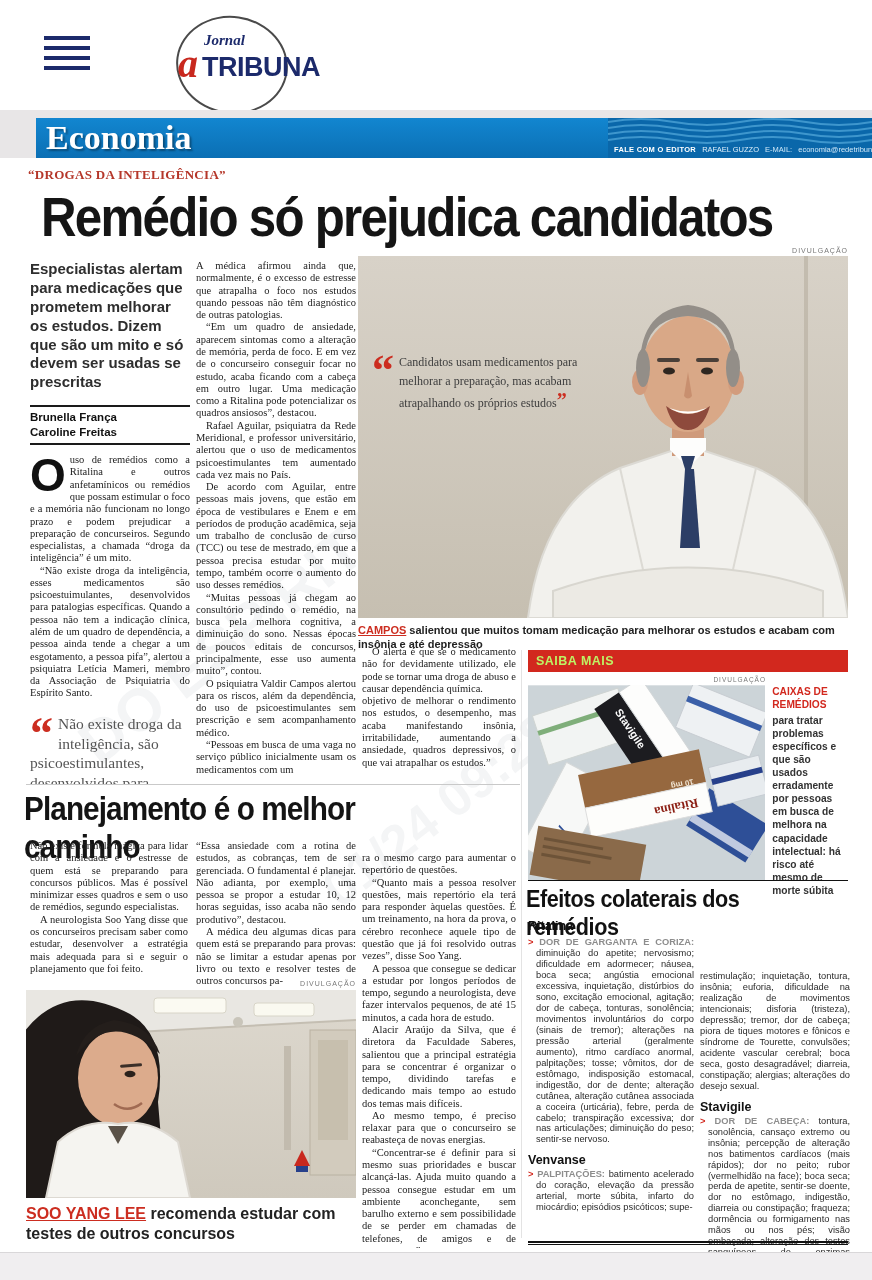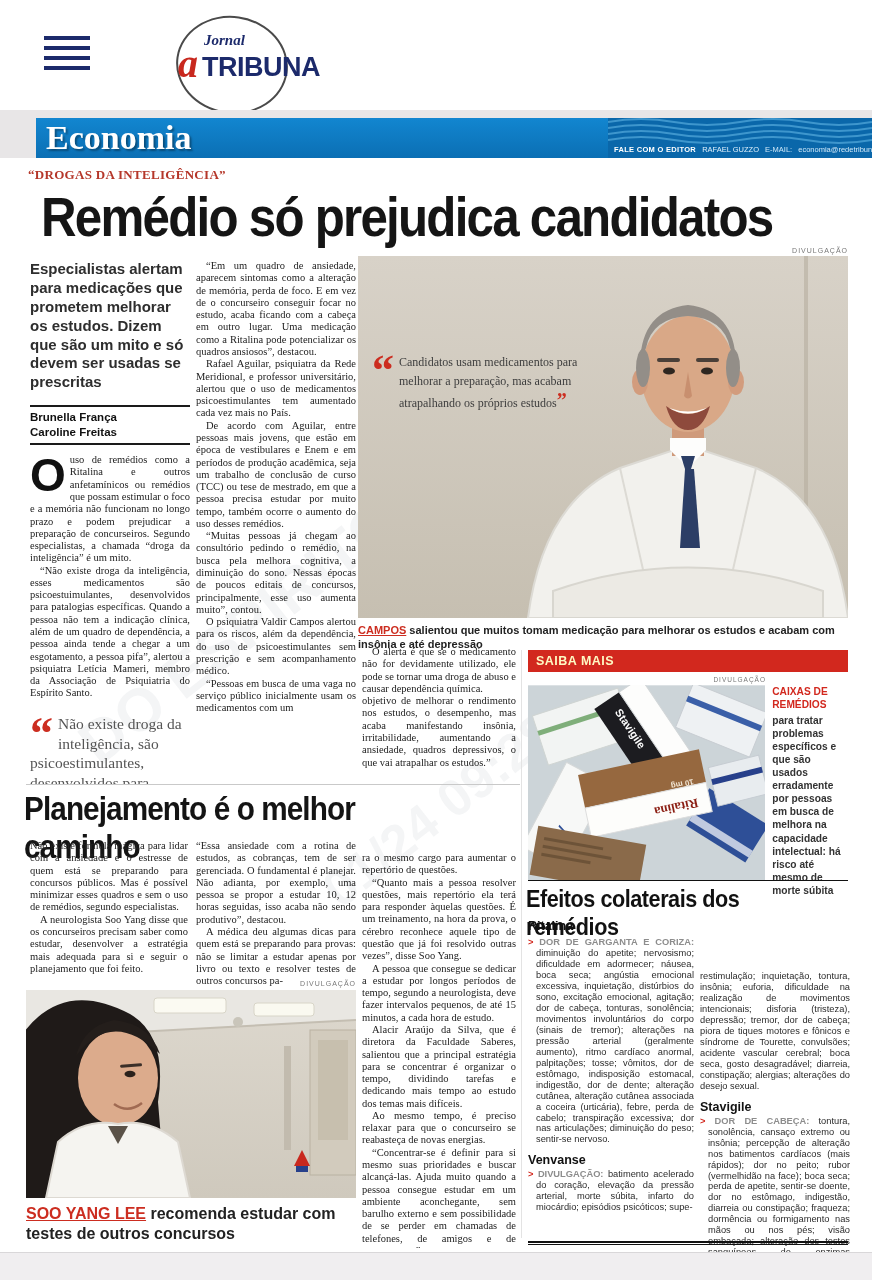--- a/index.html
+++ b/index.html
@@ -47,21 +47,21 @@
 
   .credit { font-family:"Liberation Sans", sans-serif; font-size:7px; color:#777; letter-spacing:1px; text-align:right; }
   .caption { font:bold 11px/1.25 "Liberation Sans", sans-serif; color:#222; }
   .cap-lead { color:#cc2d20;text-decoration:underline; }
 
   .photoquote { }
   .photoquote .pq-open { font-size:44px; }
   .photoquote .pq-text { font-size:12px; line-height:1.3; color:#3d3d3d; }
 
   .saiba-bar { height:22px; background:#d2281e; }
-  .saiba-title { font:bold 12.5px/22px "Liberation Sans", sans-serif; color:#fef9c3; padding-left:8px; letter-spacing:.5px; }
+  .saiba-title { font:bold 12.5px/22px "Liberation Sans", sans-serif; color:#bef264; padding-left:8px; letter-spacing:.5px; }
   .saiba-credit { width:238px; text-align:right; font-family:"Liberation Sans", sans-serif;
                   font-size:6.5px; color:#777; letter-spacing:1px; margin:4px 0 2px; }
   .saiba-row { display:flex; }
   .saiba-side { width:76px; margin-left:7px; font:bold 10.2px/1.28 "Liberation Sans", sans-serif; color:#333; }
   .saiba-side .red { color:#d2281e; display:block; margin-bottom:3px; }
 
   .fx-name { font:bold 12.5px "Liberation Sans", sans-serif; color:#111; }
   .fxcol { overflow:hidden; font:9.3px/1.18 "Liberation Sans", sans-serif; color:#2b2b2b; text-align:justify; }
   .fx { padding-left:8px; text-indent:-8px; margin-bottom:2px; }
   .fx-b { color:#d2281e; font-weight:bold; }
@@ -129,20 +129,21 @@
     </div>
     <p class="bp first"><span class="dropcap">O</span><span>uso de remédios como a Ritalina e outros anfetamínicos ou remédios que possam estimular o foco e a memória não funcionam no longo prazo e podem prejudicar a preparação de concurseiros. Segundo especialistas, a chamada “droga da inteligência” é um mito.</span></p>
     <p class="bp">“Não existe droga da inteligência, esses medicamentos são psicoestuimulantes, desenvolvidos para patalogias específicas. Quando a pessoa não tem a indicação clínica, além de um quadro de dependência, a pessoa ainda tende a chegar a um esgotamento, a pessoa pifa”, alertou a psiquiatra Letícia Mameri, membro da Associação de Psiquiatria do Espírito Santo.</p>
     <div class="pq">
       <span class="pq-open">“</span><span class="pq-text">Não existe droga da inteligência, são psicoestimulantes, desenvolvidos para patalogias específicas</span>
       
     </div>
   </div>
 
   <div class="abs col" style="left:196px; top:260px; width:160px; height:524px;">
+    <p class="bp first">A médica afirmou ainda que, normalmente, é o excesso de estresse que atrapalha o foco nos estudos quando pessoas não têm diagnóstico de outras patologias.</p>
     <p class="bp">“Em um quadro de ansiedade, aparecem sintomas como a alteração de memória, perda de foco. E em vez de o concurseiro conseguir focar no estudo, acaba ficando com a cabeça em outro lugar. Uma medicação como a Ritalina pode potencializar os quadros ansiosos”, destacou.</p>
     <p class="bp">Rafael Aguilar, psiquiatra da Rede Meridional, e professor universitário, alertou que o uso de medicamentos psicoestimulantes tem aumentado cada vez mais no País.</p>
     <p class="bp">De acordo com Aguilar, entre pessoas mais jovens, que estão em época de vestibulares e Enem e em períodos de produção acadêmica, seja um trabalho de conclusão de curso (TCC) ou tese de mestrado, em que a pessoa precisa estudar por muito tempo, também ocorre o aumento do uso desses remédios.</p>
     <p class="bp">“Muitas pessoas já chegam ao consultório pedindo o remédio, na busca pela melhora cognitiva, a diminuição do sono. Nessas épocas de poucos editais de concursos, principalmente, esse uso aumenta muito”, contou.</p>
     <p class="bp">O psiquiatra Valdir Campos alertou para os riscos, além da dependência, do uso de psicoestimulantes sem prescrição e sem acompanhamento médico.</p>
     <p class="bp">“Pessoas em busca de uma vaga no serviço público inicialmente usam os medicamentos com um</p>
   </div>
 
   <div class="abs credit" style="left:728px; top:247px; width:120px;">DIVULGAÇÃO</div>
   <div class="abs" style="left:358px; top:256px; width:490px; height:362px;">
@@ -314,21 +315,21 @@
 
   <div class="abs fxcol" style="left:528px; top:937px; width:166px; height:300px;">
     <p class="fx">
       <span class="fx-b">&gt;</span>
       <span class="fx-l">DOR DE GARGANTA E CORIZA:</span>
       <span>diminuição do apetite; nervosismo; dificuldade em adormecer; náusea, boca seca; angústia emocional excessiva, inquietação, distúrbios do sono, excitação emocional, agitação; dor de cabeça, tonturas, sonolência; movimentos involuntários do corpo (sinais de tremor); alterações na pressão arterial (geralmente aumento), ritmo cardíaco anormal, palpitações; tosse; vômitos, dor de estômago, indisposição estomacal, indigestão, dor de dente; alteração cutânea, alteração cutânea associada a coceira (urticária), febre, perda de cabelo; transpiração excessiva; dor nas articulações; diminuição do peso; sentir-se nervoso.</span>
     </p>
     <div class="fx-name fx-sub">Venvanse</div>
     <p class="fx">
       <span class="fx-b">&gt;</span>
-      <span class="fx-l">DIVULGAÇÃO:</span>
+      <span class="fx-l">PALPITAÇÕES:</span>
       <span>batimento acelerado do coração, elevação da pressão arterial, morte súbita, infarto do miocárdio; episódios psicóticos; supe-</span>
     </p>
   </div>
 
   <div class="abs fxcol" style="left:700px; top:971px; width:150px; height:302px;">
     <p class="fx" style="padding-left:0; text-indent:0;">restimulação; inquietação, tontura, insônia; euforia, dificuldade na realização de movimentos intencionais; disforia (tristeza), depressão; tremor, dor de cabeça; piora de tiques motores e fônicos e síndrome de Tourette, convulsões; acidente vascular cerebral; boca seca, gosto desagradável; diarreia, constipação; alergias; alterações do desejo sexual.</p>
     <div class="fx-name fx-sub">Stavigile</div>
     <p class="fx">
       <span class="fx-b">&gt;</span>
       <span class="fx-l">DOR DE CABEÇA:</span>

